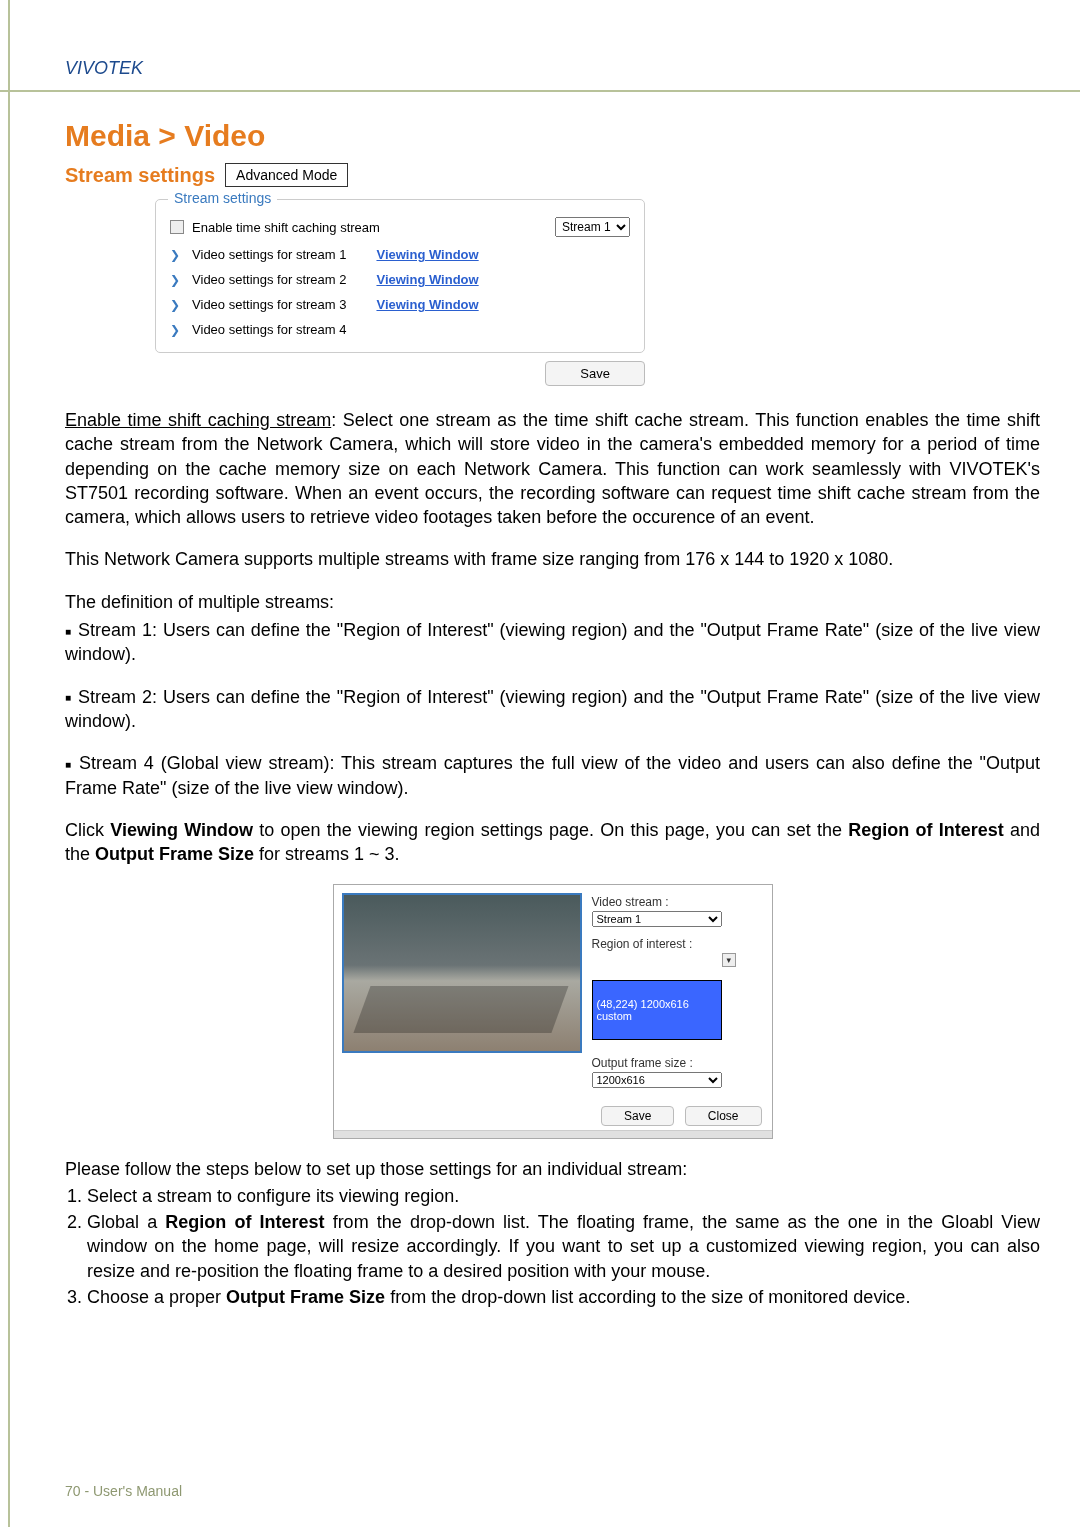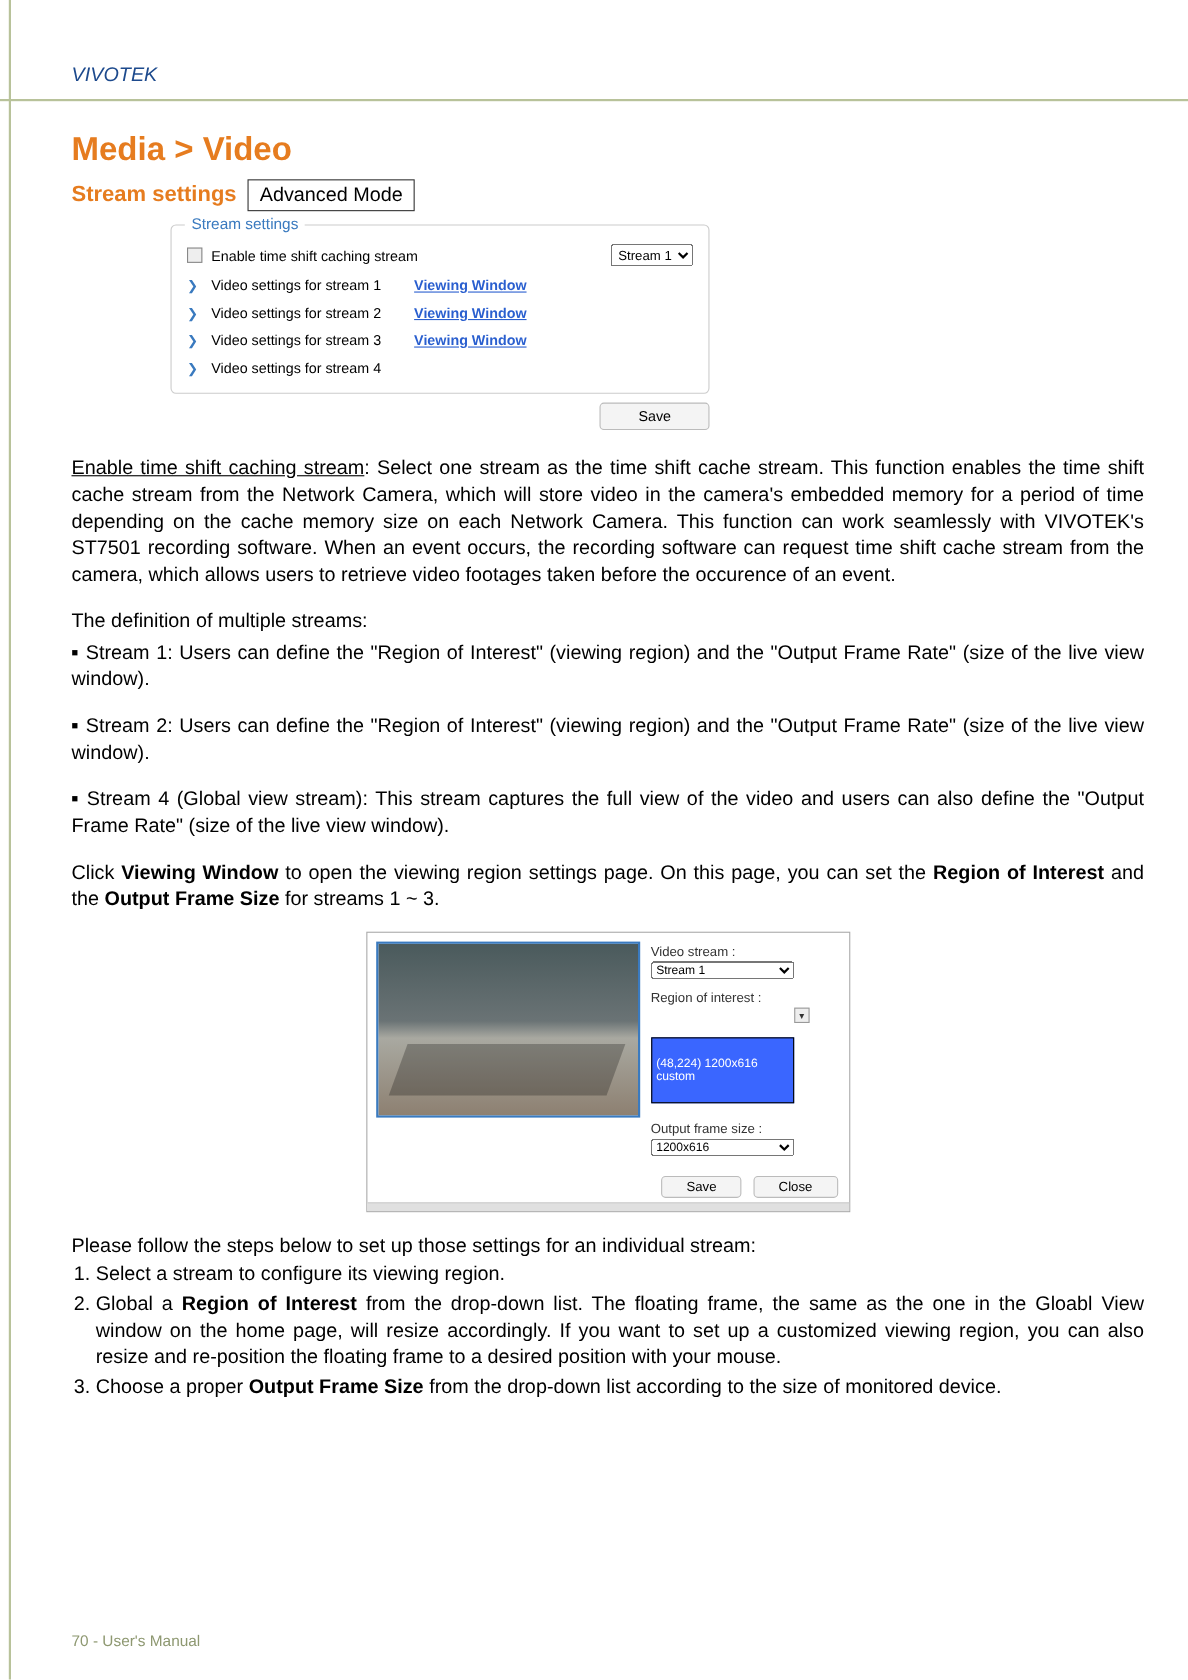--- a/index.html
+++ b/index.html
@@ -45,21 +45,21 @@
     margin-bottom: 12px;
   }
   .subtitle {
     color: #e67c1f;
     font-size: 20px;
     font-weight: bold;
   }
   .adv-mode {
     border: 1px solid #333;
     padding: 3px 10px;
-    font-size: 18px;
+    font-size: 14px;
   }
   .ui-box {
     margin-left: 90px;
     margin-bottom: 22px;
     width: 490px;
   }
   .fieldset {
     border: 1px solid #ccc;
     border-radius: 5px;
     padding: 12px 14px 10px;
@@ -272,20 +272,21 @@
       </div>
     </div>
     <button class="save-btn">Save</button>
     <div class="clear"></div>
   </div>
 
   <p class="body-text">
     <span class="u">Enable time shift caching stream</span><span>: Select one stream as the time shift cache stream. This function enables the time shift cache stream from the Network Camera, which will store video in the camera's embedded memory for a period of time depending on the cache memory size on each Network Camera. This function can work seamlessly with VIVOTEK's ST7501 recording software. When an event occurs, the recording software can request time shift cache stream from the camera, which allows users to retrieve video footages taken before the occurence of an event.</span>
   </p>
 
+  <p class="body-text">This Network Camera supports multiple streams with frame size ranging from 176 x 144 to 1920 x 1080.</p>
 
   <p class="body-text" style="margin-bottom:4px">The definition of multiple streams:</p>
 
   <ul class="streams">
     <li><span class="sq">■</span><span>Stream 1: Users can define the "Region of Interest" (viewing region) and the "Output Frame Rate" (size of the live view window).</span></li>
     <li><span class="sq">■</span><span>Stream 2: Users can define the "Region of Interest" (viewing region) and the "Output Frame Rate" (size of the live view window).</span></li>
     <li><span class="sq">■</span><span>Stream 4 (Global view stream): This stream captures the full view of the video and users can also define the "Output Frame Rate" (size of the live view window).</span></li>
   </ul>
 
   <p class="body-text">

